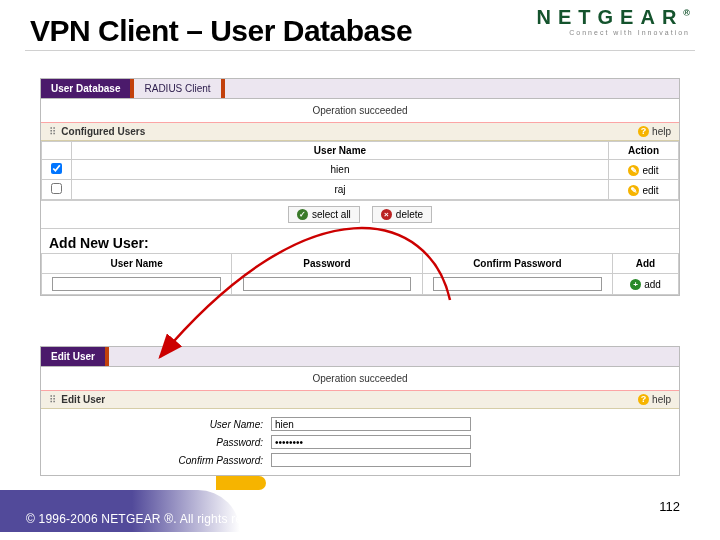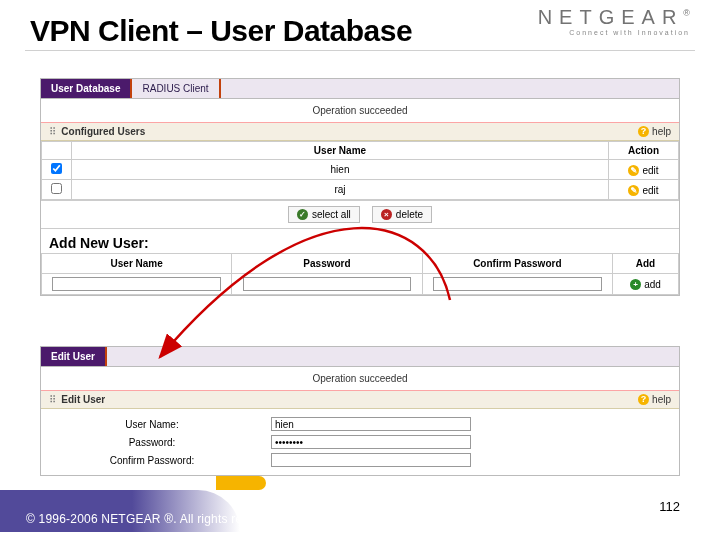--- a/index.html
+++ b/index.html
@@ -1,29 +1,29 @@
 <!DOCTYPE html>
 <html><head>
 <meta charset="utf-8">
 <style>
   * { box-sizing: border-box; margin: 0; padding: 0; }
   html, body { width: 720px; height: 540px; font-family: Arial, Helvetica, sans-serif; background: #fff; overflow: hidden; position: relative; }
   .slide-title { position: absolute; top: 14px; left: 30px; font-size: 30px; font-weight: 900; letter-spacing: -0.5px; color: #000; }
   .brand { position: absolute; top: 6px; right: 30px; text-align: right; }
-  .brand .logo { font-size: 20px; font-weight: 400; letter-spacing: 7px; color: #737373; }
+  .brand .logo { font-size: 20px; font-weight: 700; letter-spacing: 7px; color: #14532d; }
   .brand .logo sup { font-size: 9px; vertical-align: super; letter-spacing: 0; }
   .brand .tag { font-size: 7px; color: #888; letter-spacing: 2px; }
   .hr { position: absolute; top: 50px; left: 25px; right: 25px; border-top: 1px solid #d0d0d0; }
 
   .panel { position: absolute; left: 40px; right: 40px; font-size: 10px; color: #000; border: 1px solid #bbb; background: #fff; }
   .panel.top { top: 78px; }
   .panel.bottom { top: 346px; }
 
   .tabs { display: flex; background: #ece6f0; border-bottom: 1px solid #bbb; }
-  .tab { padding: 4px 10px; border-right: 2px solid #c2410c; background: #ece6f0; color: #2a1a4a; cursor: pointer; }
+  .tab { padding: 4px 10px; border-right: 4px solid #c2410c; background: #ece6f0; color: #2a1a4a; cursor: pointer; }
   .tab.active { background: #4b1a6b; color: #fff; font-weight: bold; }
 
   .statusbar { padding: 6px 0; text-align: center; font-size: 10px; color: #333; border-bottom: 1px solid #fca5a5; background: #fff; }
 
   .section-head { display: flex; align-items: flex-end; justify-content: space-between; background: #f4efe3; border-bottom: 1px solid #d6cda7; padding: 3px 8px; font-size: 10px; font-weight: bold; color: #333; }
   .section-head .dots { font-size: 10px; color: #777; margin-right: 5px; font-weight: 400; }
   .help { display: inline-flex; align-items: center; gap: 3px; font-weight: 400; color: #333; }
   .help-icon { width: 11px; height: 11px; border-radius: 50%; background: #f6b400; color: #fff; font-size: 9px; line-height: 11px; text-align: center; font-weight: bold; }
 
   table.cfg { width: 100%; border-collapse: collapse; font-size: 10px; }
@@ -44,21 +44,21 @@
 
   .add-user-label { padding: 6px 8px 2px; font-weight: bold; font-size: 14px; background: #fff; }
   table.addu { width: 100%; border-collapse: collapse; font-size: 10px; }
   table.addu th { border: 1px solid #ccc; padding: 4px 6px; font-weight: bold; text-align: center; background: #fff; }
   table.addu td { border: 1px solid #ccc; padding: 3px 6px; text-align: center; background: #fff; }
   table.addu input[type="text"], table.addu input[type="password"] { width: 95%; height: 14px; font-size: 10px; border: 1px solid #999; padding: 1px 3px; }
   .addcell { width: 66px; }
 
   .form-rows { padding: 6px 0; }
   .form-row { display: flex; align-items: center; padding: 2px 0; }
-  .form-row label { width: 230px; text-align: center; padding-right: 8px; font-size: 10px; }
+  .form-row label { width: 230px; text-align: right; padding-right: 8px; font-size: 10px; font-style: italic; }
   .form-row input { width: 200px; height: 14px; font-size: 10px; border: 1px solid #999; padding: 1px 3px; }
 
   
   .arrow-svg { position: absolute; pointer-events: none; }
 
   
   .footer-swoosh { position: absolute; left: 0; bottom: 8px; width: 240px; height: 42px; background: linear-gradient(90deg, #524a9a 0%, #524a9a 55%, transparent 100%); border-top-right-radius: 42px 42px; }
   .footer-swoosh::after { content: ""; position: absolute; right: -26px; top: -14px; width: 50px; height: 14px; background: #f6b400; border-top-right-radius: 14px; border-bottom-right-radius: 14px; }
   .footer-text { position: absolute; left: 26px; bottom: 14px; font-size: 12px; color: #fff; letter-spacing: 0.2px; }
   .page-num { position: absolute; right: 40px; bottom: 26px; font-size: 13px; color: #000; }

